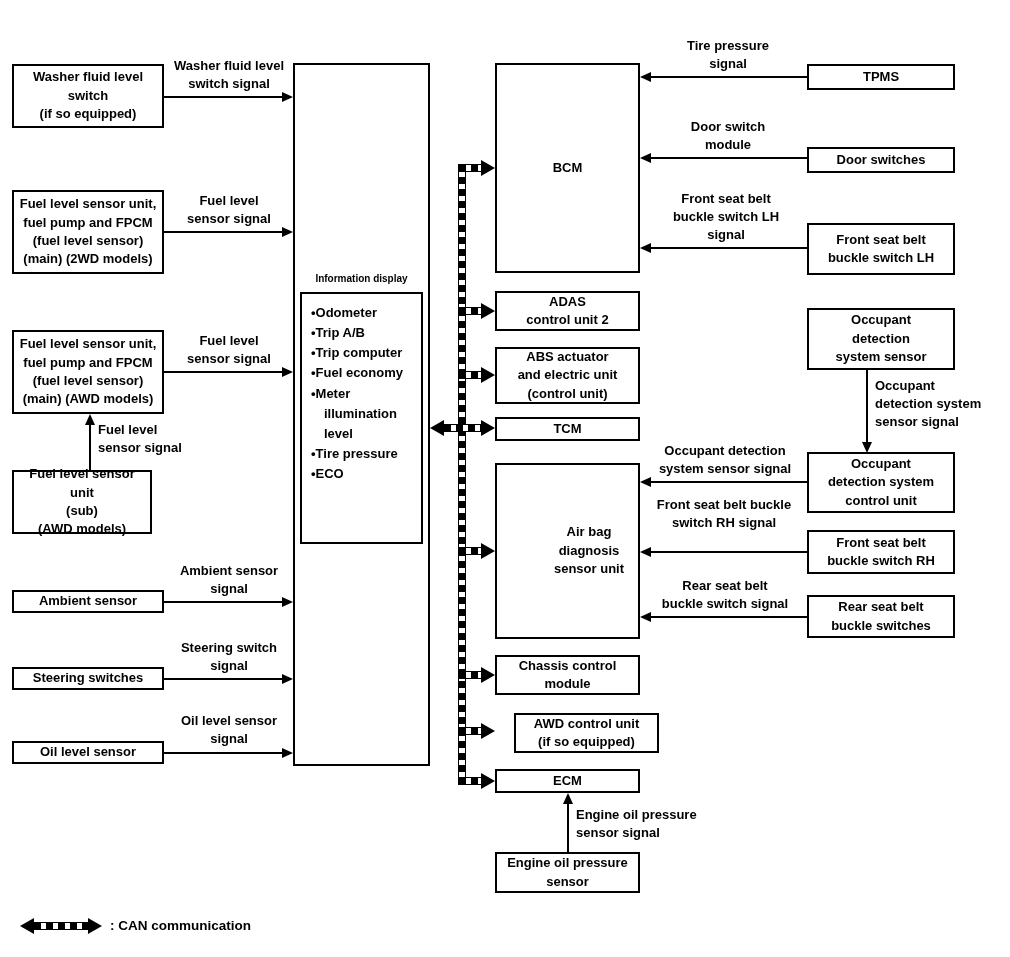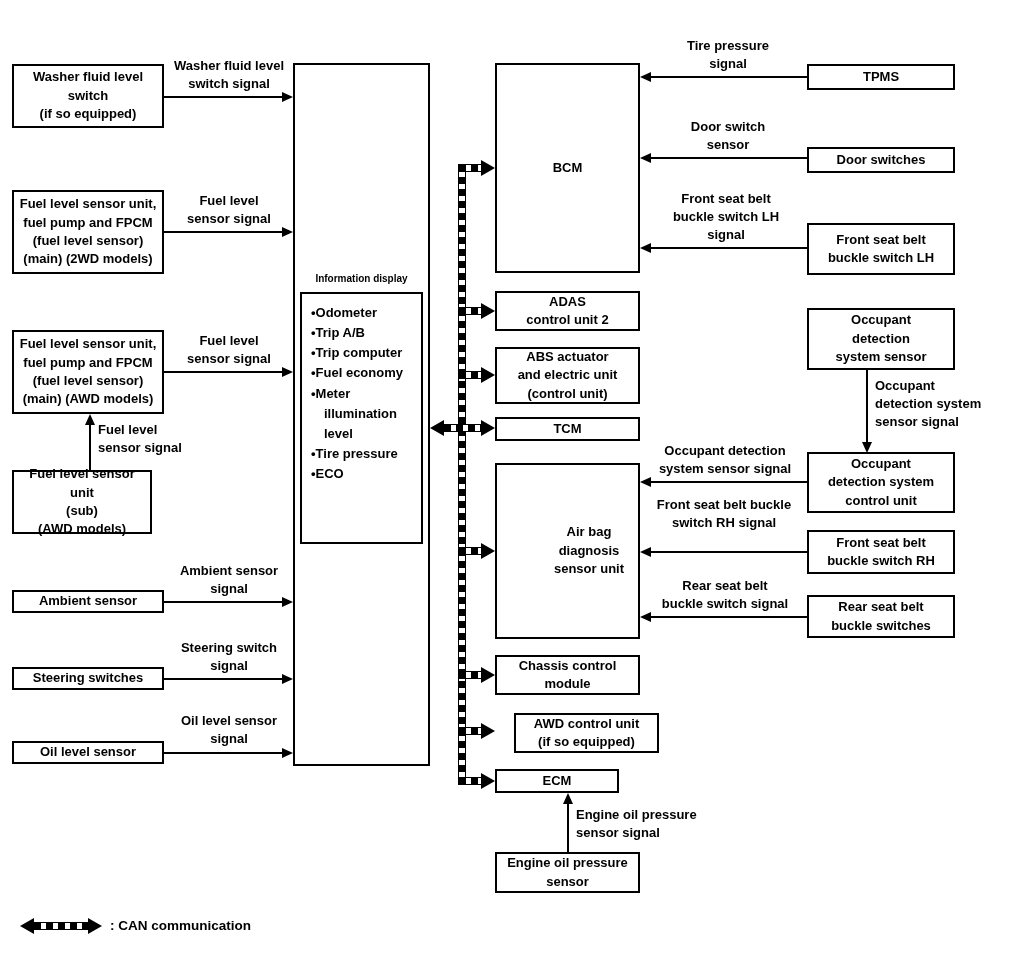--- a/index.html
+++ b/index.html
@@ -91,21 +91,21 @@
 and electric unit
 (control unit)</div>
 <div class="box" style="left:495px;top:417px;width:145px;height:24px;">TCM</div>
 <div class="box" style="left:495px;top:463px;width:145px;height:176px;padding-left:46px;">Air bag
 diagnosis
 sensor unit</div>
 <div class="box" style="left:495px;top:655px;width:145px;height:40px;">Chassis control
 module</div>
 <div class="box" style="left:514px;top:713px;width:145px;height:40px;">AWD control unit
 (if so equipped)</div>
-<div class="box" style="left:495px;top:769px;width:124px;height:24px;">ECM</div>
+<div class="box" style="left:495px;top:769px;width:145px;height:24px;">ECM</div>
 <div class="box" style="left:495px;top:852px;width:145px;height:41px;">Engine oil pressure
 sensor</div>
 
 <div class="box" style="left:807px;top:64px;width:148px;height:26px;">TPMS</div>
 <div class="box" style="left:807px;top:147px;width:148px;height:26px;">Door switches</div>
 <div class="box" style="left:807px;top:223px;width:148px;height:52px;">Front seat belt
 buckle switch LH</div>
 <div class="box" style="left:807px;top:308px;width:148px;height:62px;">Occupant
 detection
 system sensor</div>
@@ -153,21 +153,21 @@
 signal</div>
 
 <div class="hline" style="left:651px;top:76px;width:156px;"></div>
 <div class="ah-l" style="left:640px;top:72px;"></div>
 <div class="sig" style="left:650px;top:37px;width:156px;">Tire pressure
 signal</div>
 
 <div class="hline" style="left:651px;top:157px;width:156px;"></div>
 <div class="ah-l" style="left:640px;top:153px;"></div>
 <div class="sig" style="left:650px;top:118px;width:156px;">Door switch
-sensor</div>
+module</div>
 
 <div class="hline" style="left:651px;top:247px;width:156px;"></div>
 <div class="ah-l" style="left:640px;top:243px;"></div>
 <div class="sig" style="left:645px;top:190px;width:162px;">Front seat belt
 buckle switch LH
 signal</div>
 
 <div class="vline" style="left:866px;top:370px;height:74px;"></div>
 <div class="ah-d" style="left:862px;top:442px;"></div>
 <div class="sig sig-left" style="left:875px;top:377px;width:132px;">Occupant

